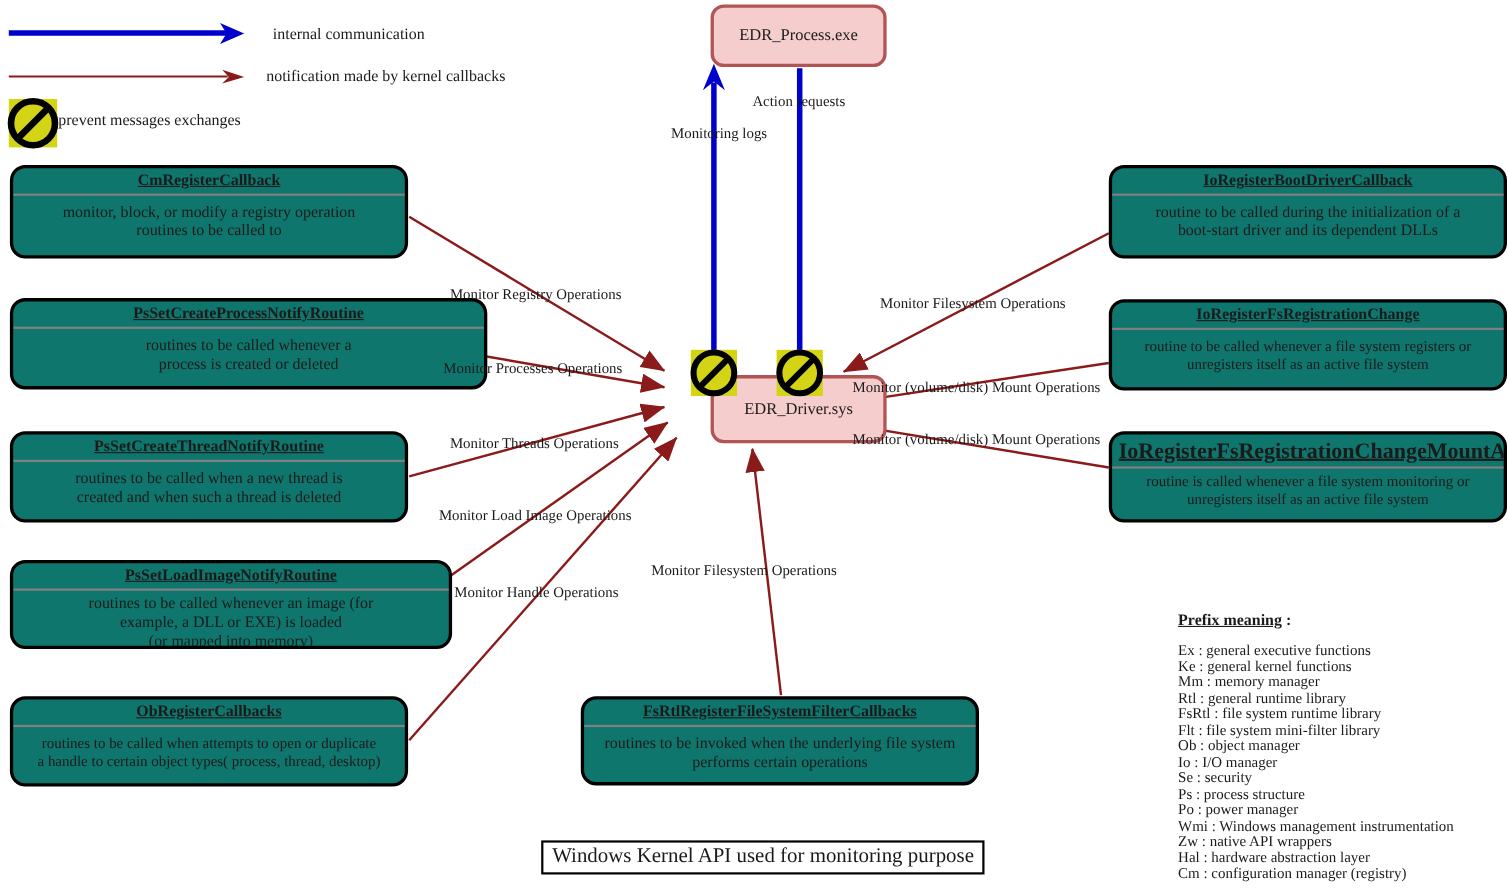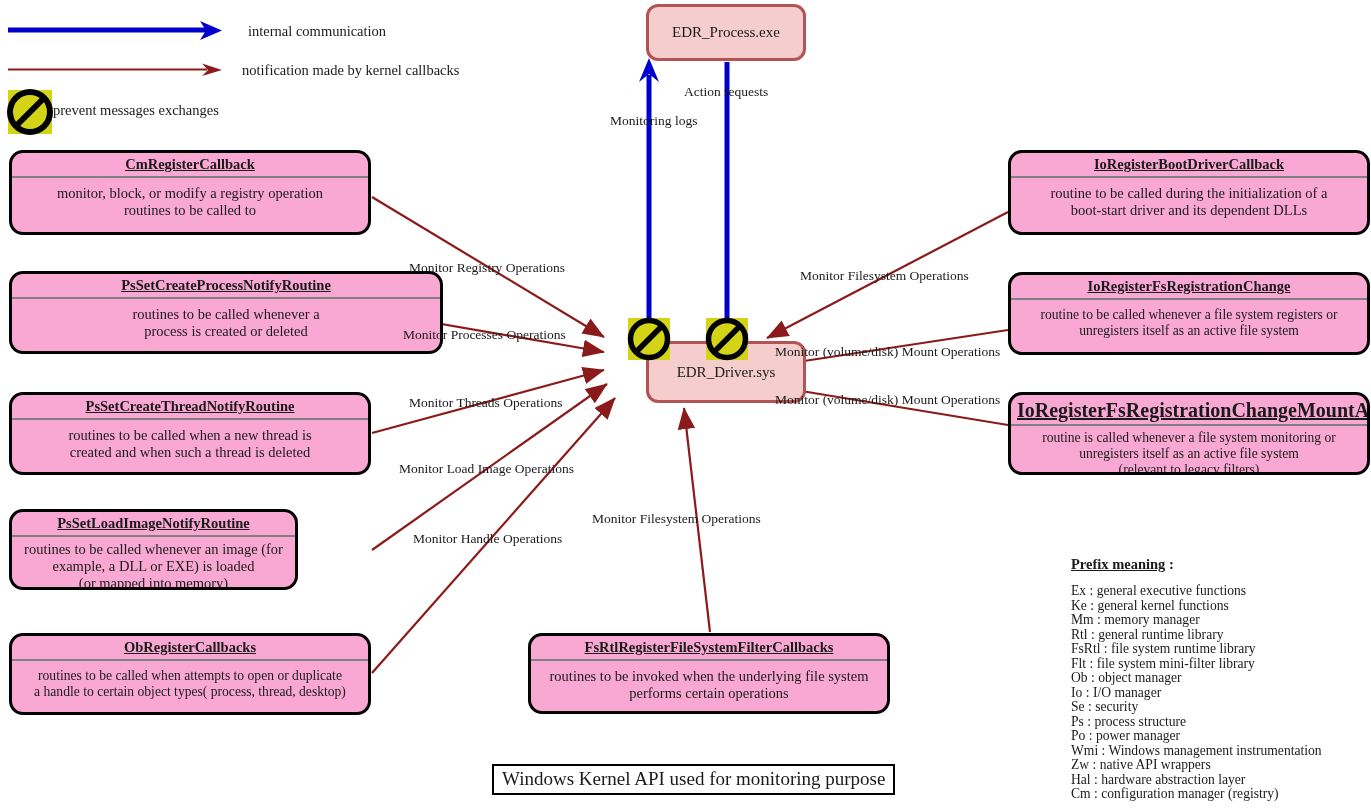--- a/index.html
+++ b/index.html
@@ -7,21 +7,21 @@
     width:1371px;height:812px;position:relative;
     background:#ffffff;
     font-family:"Liberation Serif", serif;
     color:#1a1a1a;
     overflow:hidden;
   }
   #svg-layer{position:absolute;left:0;top:0;width:1371px;height:812px;pointer-events:none;}
 
   .cb-box{
     position:absolute;
-    background:#f9a8d4;
+    background:#0f766e;
     border:3px solid #000000;
     border-radius:14px;
     box-sizing:border-box;
     overflow:hidden;
   }
   .cb-title{
     text-align:center;
     font-weight:bold;
     text-decoration:underline;
     font-size:14.5px;
@@ -219,21 +219,21 @@
 
 <div class="cb-box" style="left:9px;top:392px;width:362px;height:83px;">
   <div class="cb-title">PsSetCreateThreadNotifyRoutine</div>
   <div class="cb-sep"></div>
   <div class="cb-desc">
     <div>routines to be called when a new thread is</div>
     <div>created and when such a thread is deleted</div>
   </div>
 </div>
 
-<div class="cb-box" style="left:9px;top:509px;width:289px;height:81px;">
+<div class="cb-box" style="left:9px;top:509px;width:402px;height:81px;">
   <div class="cb-title">PsSetLoadImageNotifyRoutine</div>
   <div class="cb-sep"></div>
   <div class="cb-desc" style="padding-top:4px;">
     <div>routines to be called whenever an image (for</div>
     <div>example, a DLL or EXE) is loaded</div>
     <div>(or mapped into memory)</div>
   </div>
 </div>
 
 <div class="cb-box" style="left:9px;top:633px;width:362px;height:82px;">
@@ -262,21 +262,20 @@
     <div>unregisters itself as an active file system</div>
   </div>
 </div>
 
 <div class="cb-box" style="left:1008px;top:392px;width:362px;height:83px;">
   <div class="cb-title" style="font-size:20px;">IoRegisterFsRegistrationChangeMountAware</div>
   <div class="cb-sep"></div>
   <div class="cb-desc" style="font-size:13.6px;padding-top:4px;">
     <div>routine is called whenever a file system monitoring or</div>
     <div>unregisters itself as an active file system</div>
-    <div>(relevant to legacy filters)</div>
   </div>
 </div>
 
 <div class="cb-box" style="left:528px;top:633px;width:362px;height:81px;">
   <div class="cb-title">FsRtlRegisterFileSystemFilterCallbacks</div>
   <div class="cb-sep"></div>
   <div class="cb-desc">
     <div>routines to be invoked when the underlying file system</div>
     <div>performs certain operations</div>
   </div>

